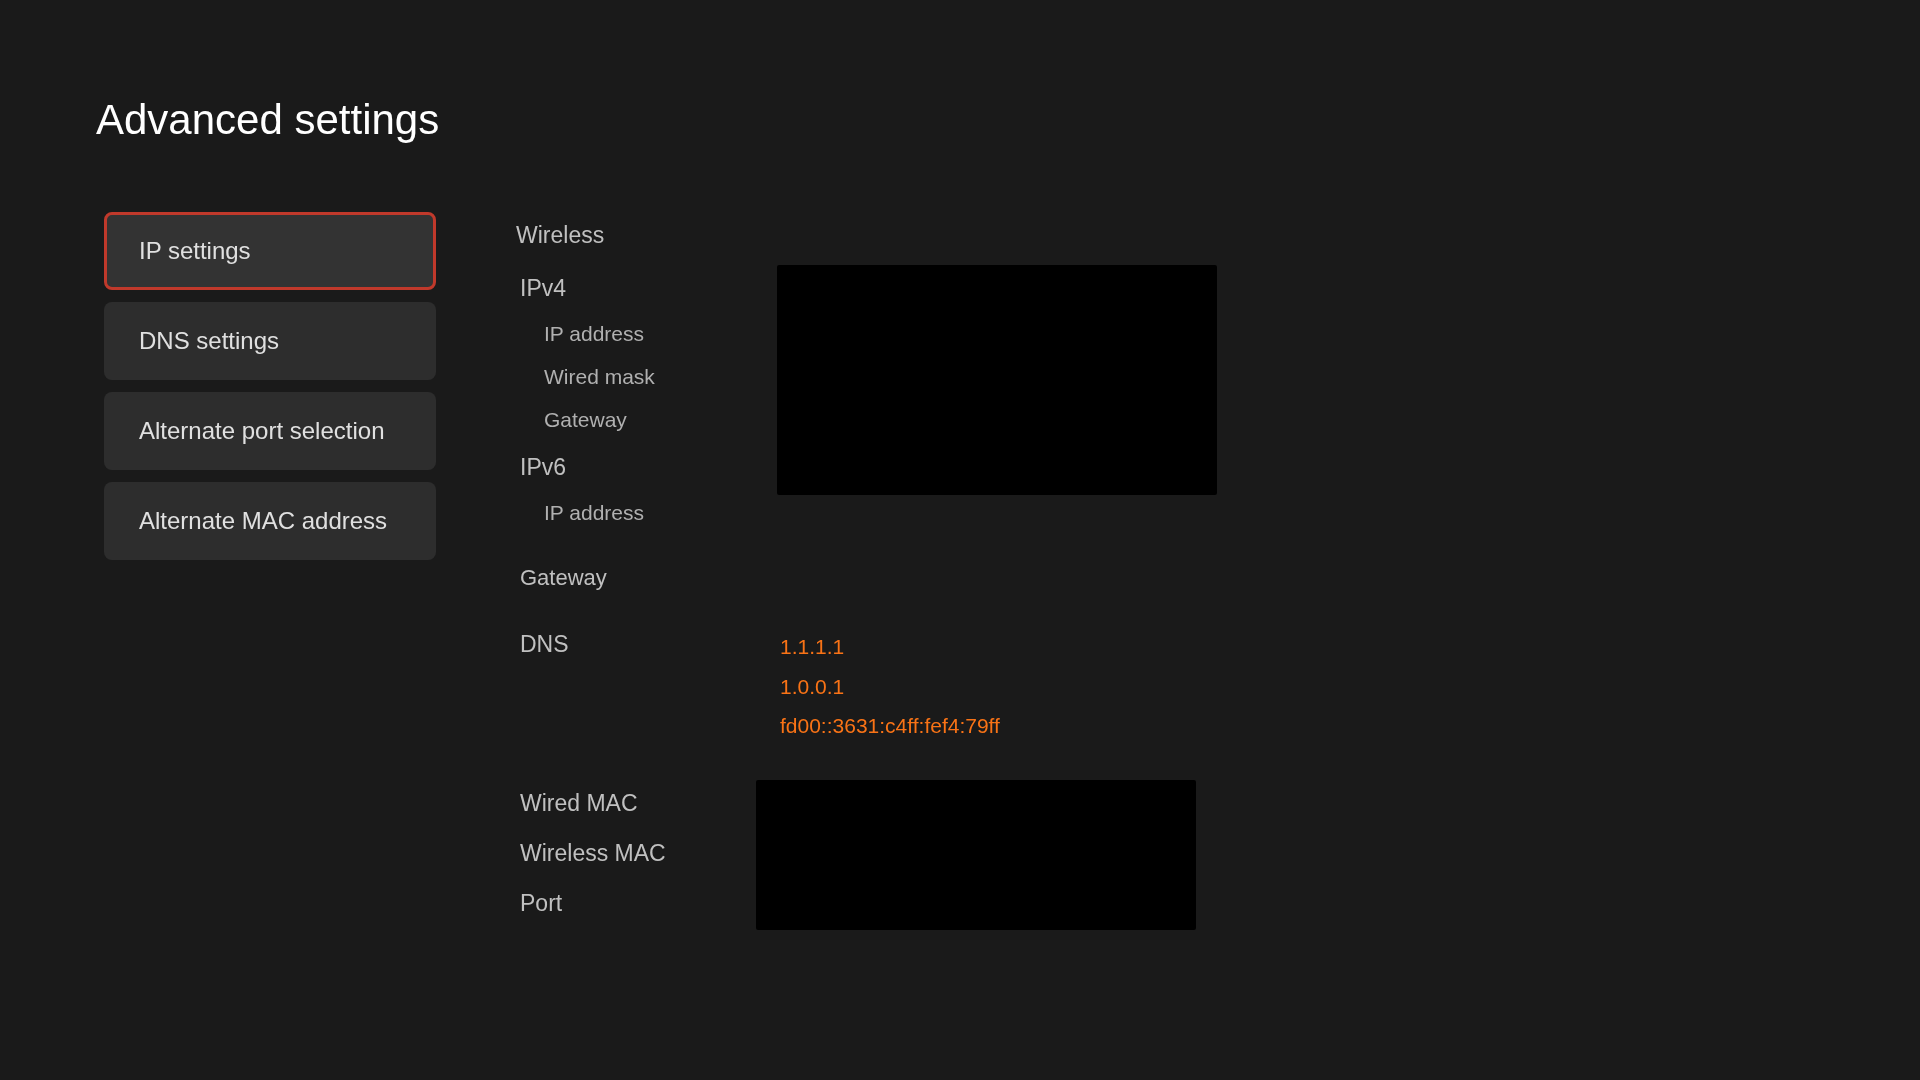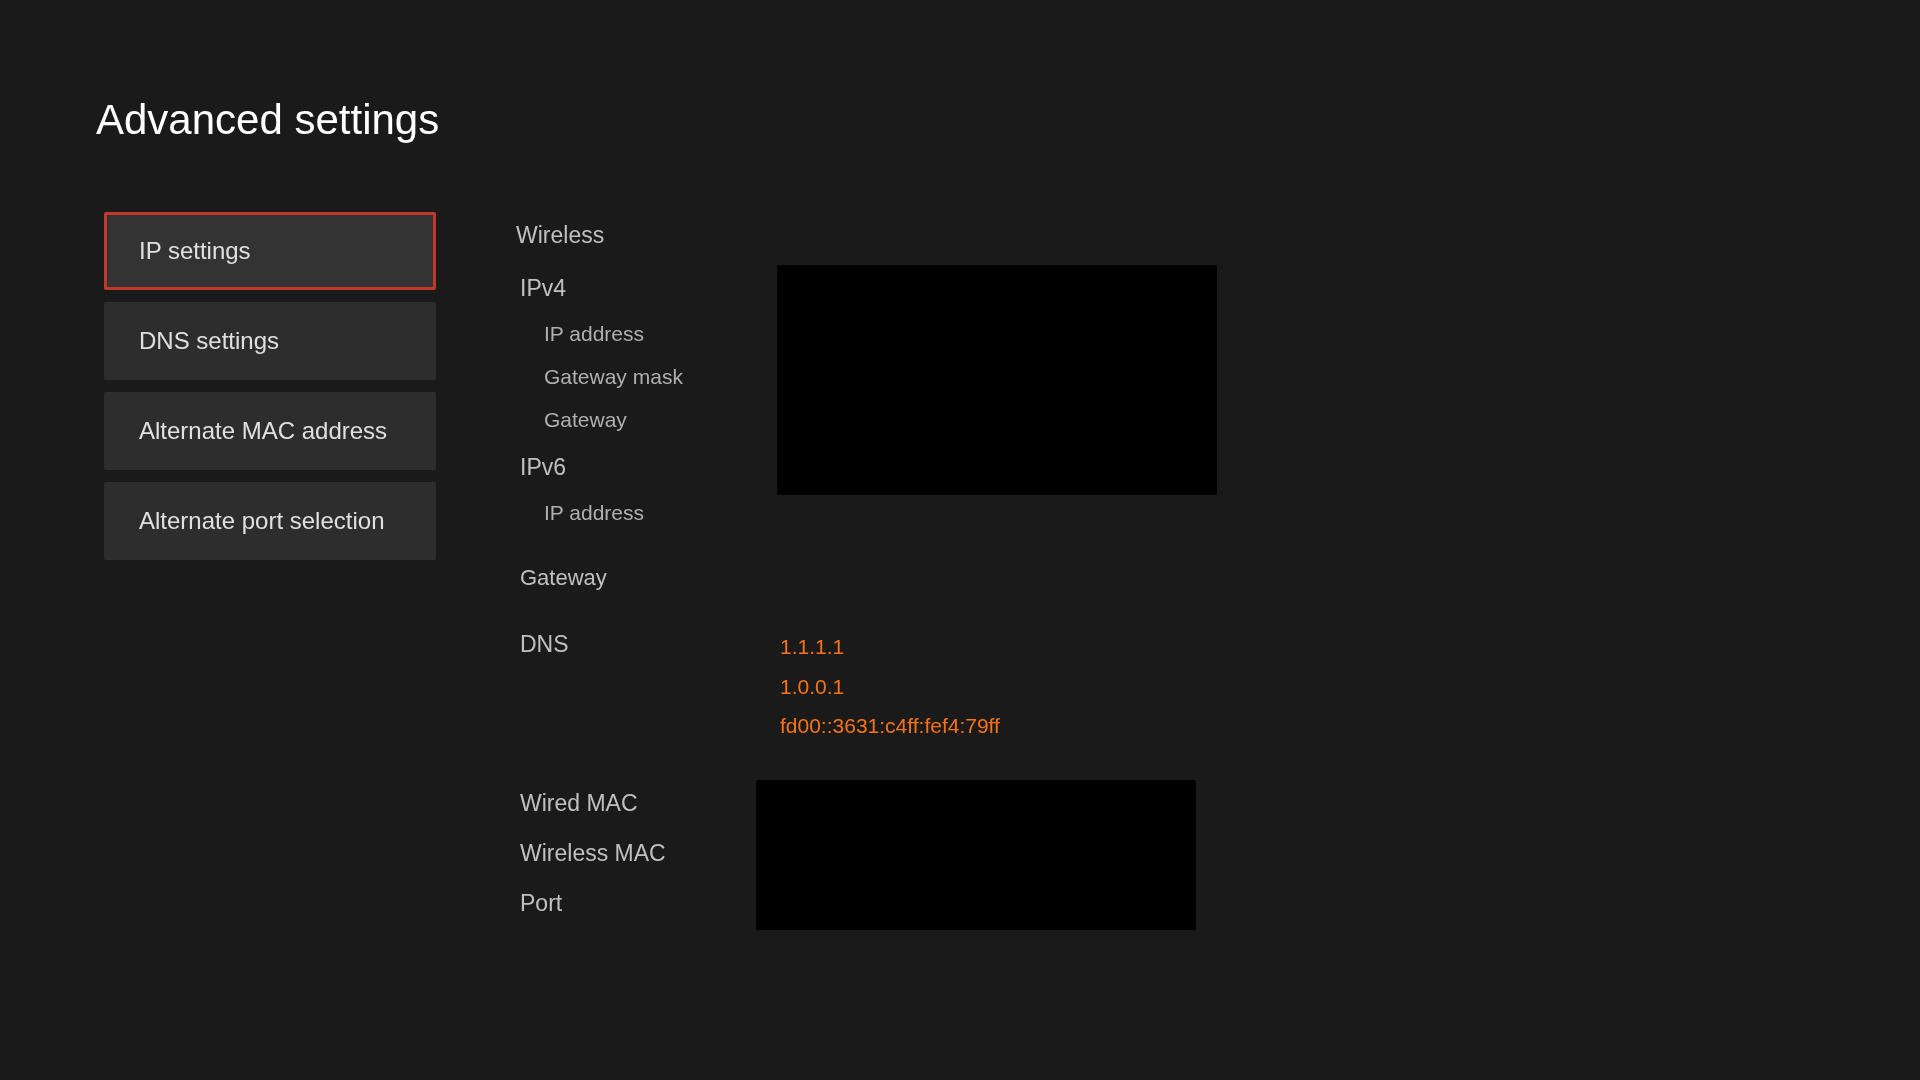--- a/index.html
+++ b/index.html
@@ -43,21 +43,21 @@
     }
 
     .nav-item {
       padding: 22px 28px;
       background-color: #2d2d2d;
       color: #e0e0e0;
       font-size: 24px;
       font-weight: 400;
       cursor: pointer;
       border: 3px solid transparent;
-      border-radius: 2px;
+      border-radius: 8px;
     }
 
     .nav-item.active {
       border-color: #c0392b;
       background-color: #333333;
     }
 
     
     .main-content {
       flex: 1;
@@ -166,39 +166,39 @@
   <div class="content-area">
 
     <nav class="sidebar">
       <div class="nav-item active">
         <span>IP settings</span>
       </div>
       <div class="nav-item">
         <span>DNS settings</span>
       </div>
       <div class="nav-item">
+        <span>Alternate port selection</span>
+      </div>
+      <div class="nav-item">
         <span>Alternate MAC address</span>
-      </div>
-      <div class="nav-item">
-        <span>Alternate port selection</span>
       </div>
     </nav>
 
     <main class="main-content">
 
       <div class="wireless-section">
         <div class="wireless-label">Wireless</div>
       </div>
 
       <div class="two-col">
         <div class="left-labels">
           
           <span class="ipv-header">IPv4</span>
           <span class="sub-label">IP address</span>
-          <span class="sub-label">Gateway mask</span>
+          <span class="sub-label">Wired mask</span>
           <span class="sub-label">Gateway</span>
           
           <span class="ipv-header">IPv6</span>
           <span class="sub-label">IP address</span>
           <br>
           <span class="sub-label" style="padding-left:0; font-size:22px; color:#c0c0c0;">Gateway</span>
         </div>
         <div class="right-value">
           <div class="black-box" style="width:440px; height:230px;"></div>
         </div>

